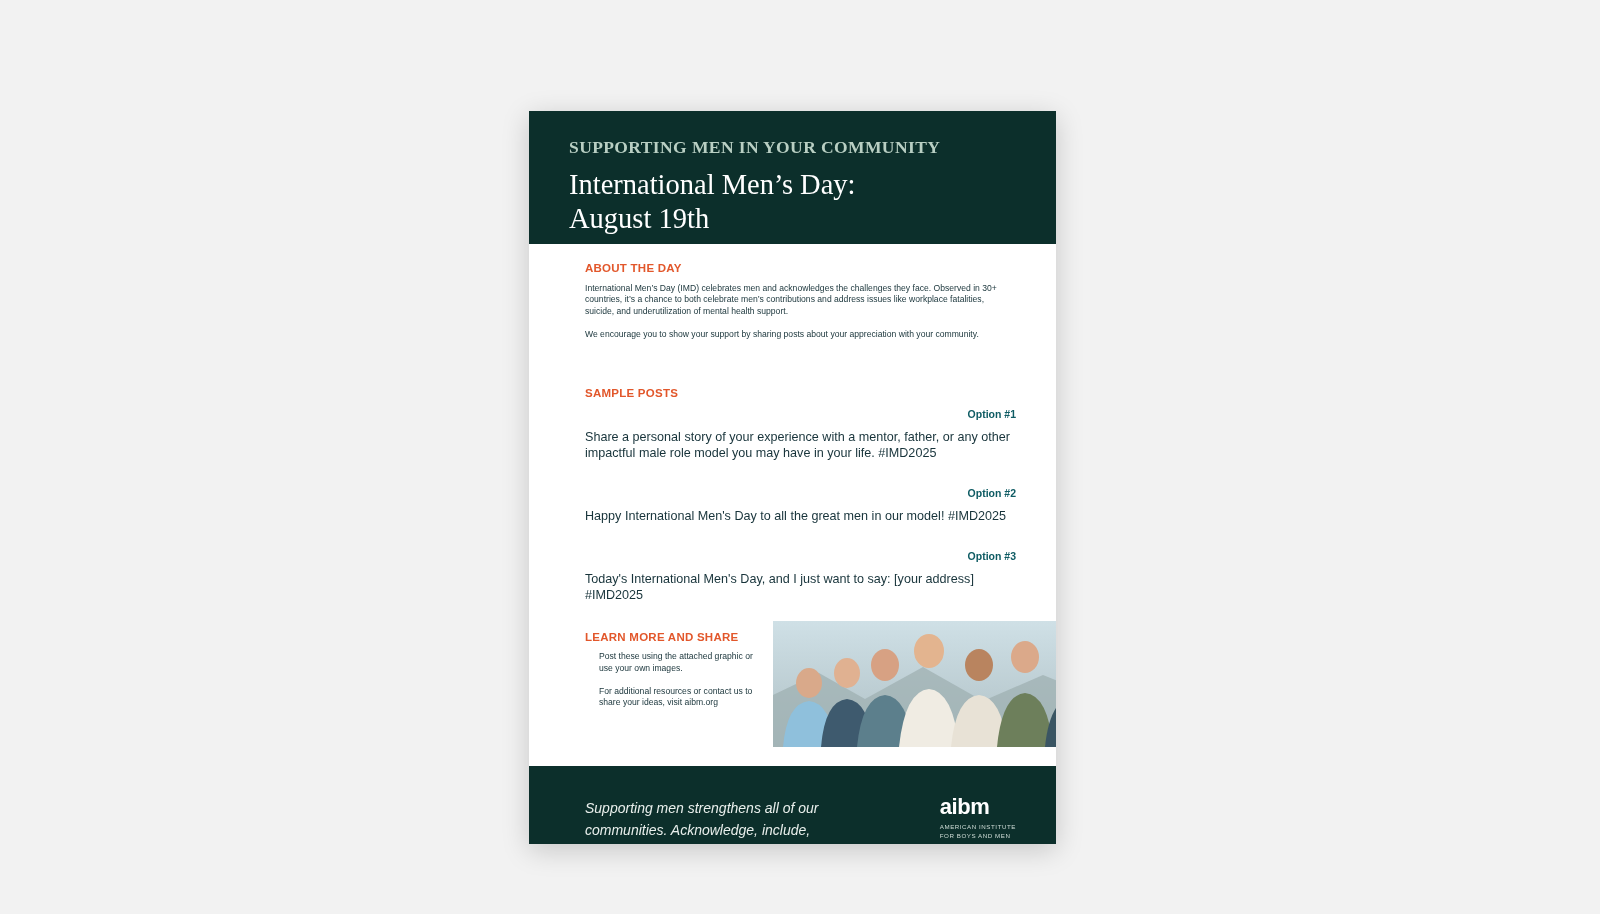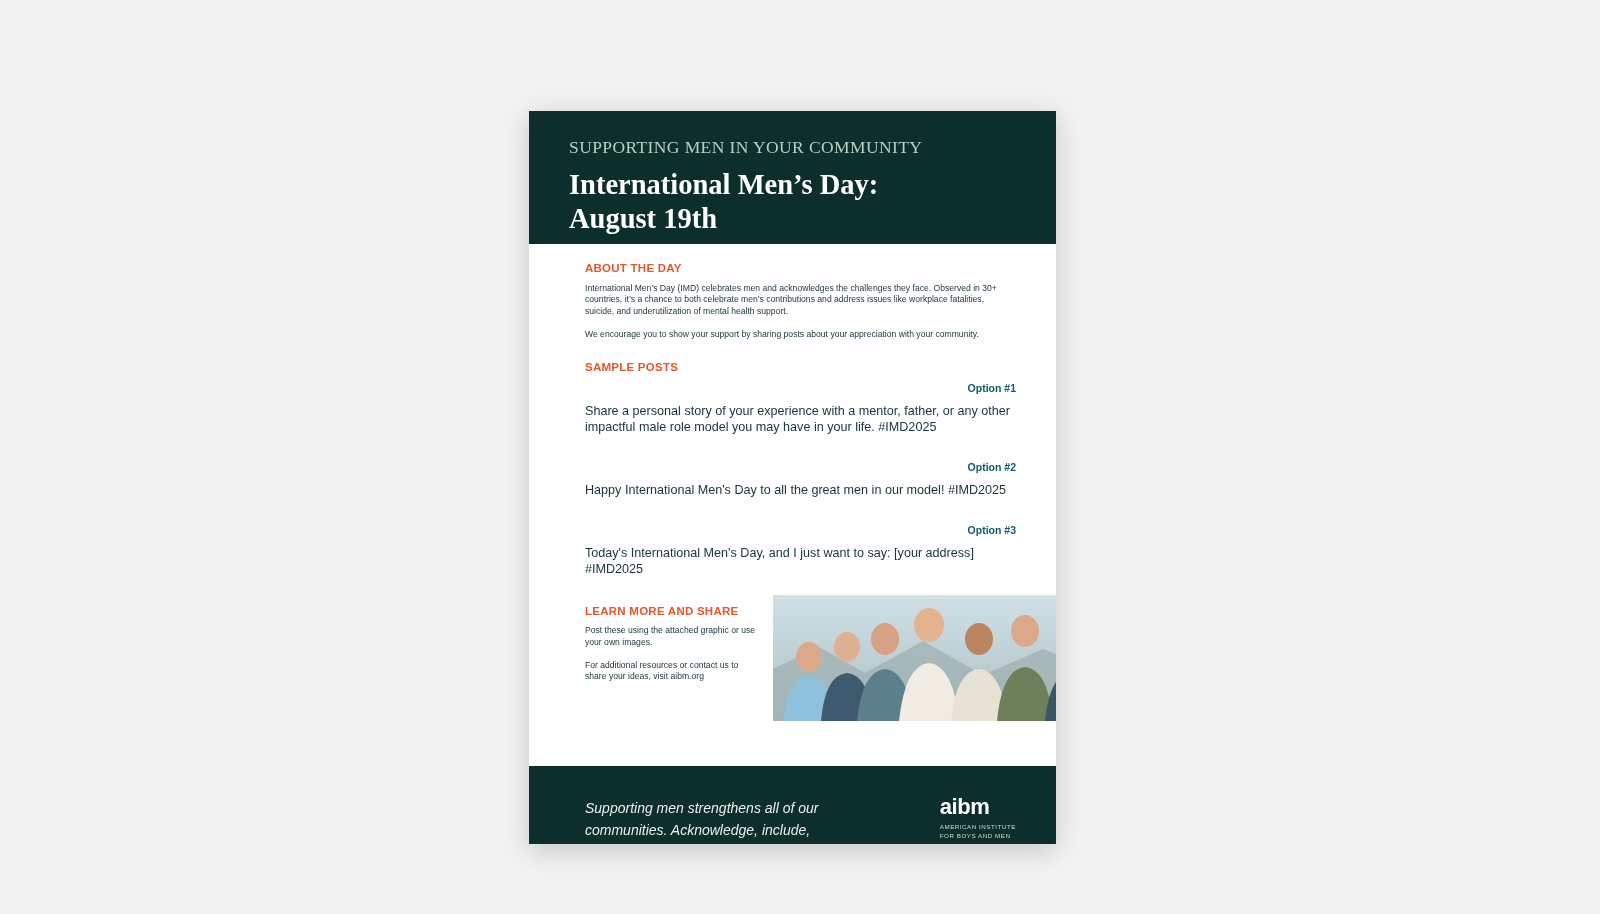--- a/index.html
+++ b/index.html
@@ -34,33 +34,33 @@
   
   .header {
     background: #0c2f2b;
     padding: 26px 40px 22px 40px;
     box-sizing: border-box;
     height: 133px;
   }
   .eyebrow {
     color: #b9cfc3;
     font-family: "Liberation Serif", serif;
-    font-weight: normal;
+    font-weight: bold;
     font-size: 17.5px;
     letter-spacing: 0.4px;
     margin: 0 0 10px 0;
     white-space: nowrap;
   }
   .title {
     color: #ffffff;
     font-family: "Liberation Serif", serif;
     font-size: 28.5px;
     line-height: 1.18;
     margin: 0;
-    font-weight: bold;
+    font-weight: normal;
   }
 
   
   .body {
     padding: 18px 40px 0 56px;
     box-sizing: border-box;
   }
 
   .section-head {
     color: #e2572b;
@@ -73,21 +73,21 @@
   .para {
     color: #19343a;
     font-size: 8.6px;
     line-height: 1.33;
     margin: 0 0 12px 0;
     max-width: 420px;
   }
   .para:last-child { margin-bottom: 0; }
 
   .samples-head {
-    margin-top: 20px;
+    margin-top: 46px;
   }
 
   .option-label {
     color: #0e5b63;
     font-size: 10.5px;
     font-weight: bold;
     margin: 0 0 9px 0;
     text-align: right;
   }
   .option-text {
@@ -112,21 +112,21 @@
     color: #e2572b;
     font-size: 11.5px;
     font-weight: bold;
     letter-spacing: 0.25px;
     margin: 0 0 8px 0;
   }
   .learn-para {
     color: #19343a;
     font-size: 8.6px;
     line-height: 1.36;
-    margin: 0 0 11px 0;
+    margin: 0 0 11px 14px;
   }
 
   .photo {
     position: absolute;
     left: 188px;
     top: -10px;
     width: 340px;
     height: 126px;
     overflow: hidden;
     background: #b7c7cb;

